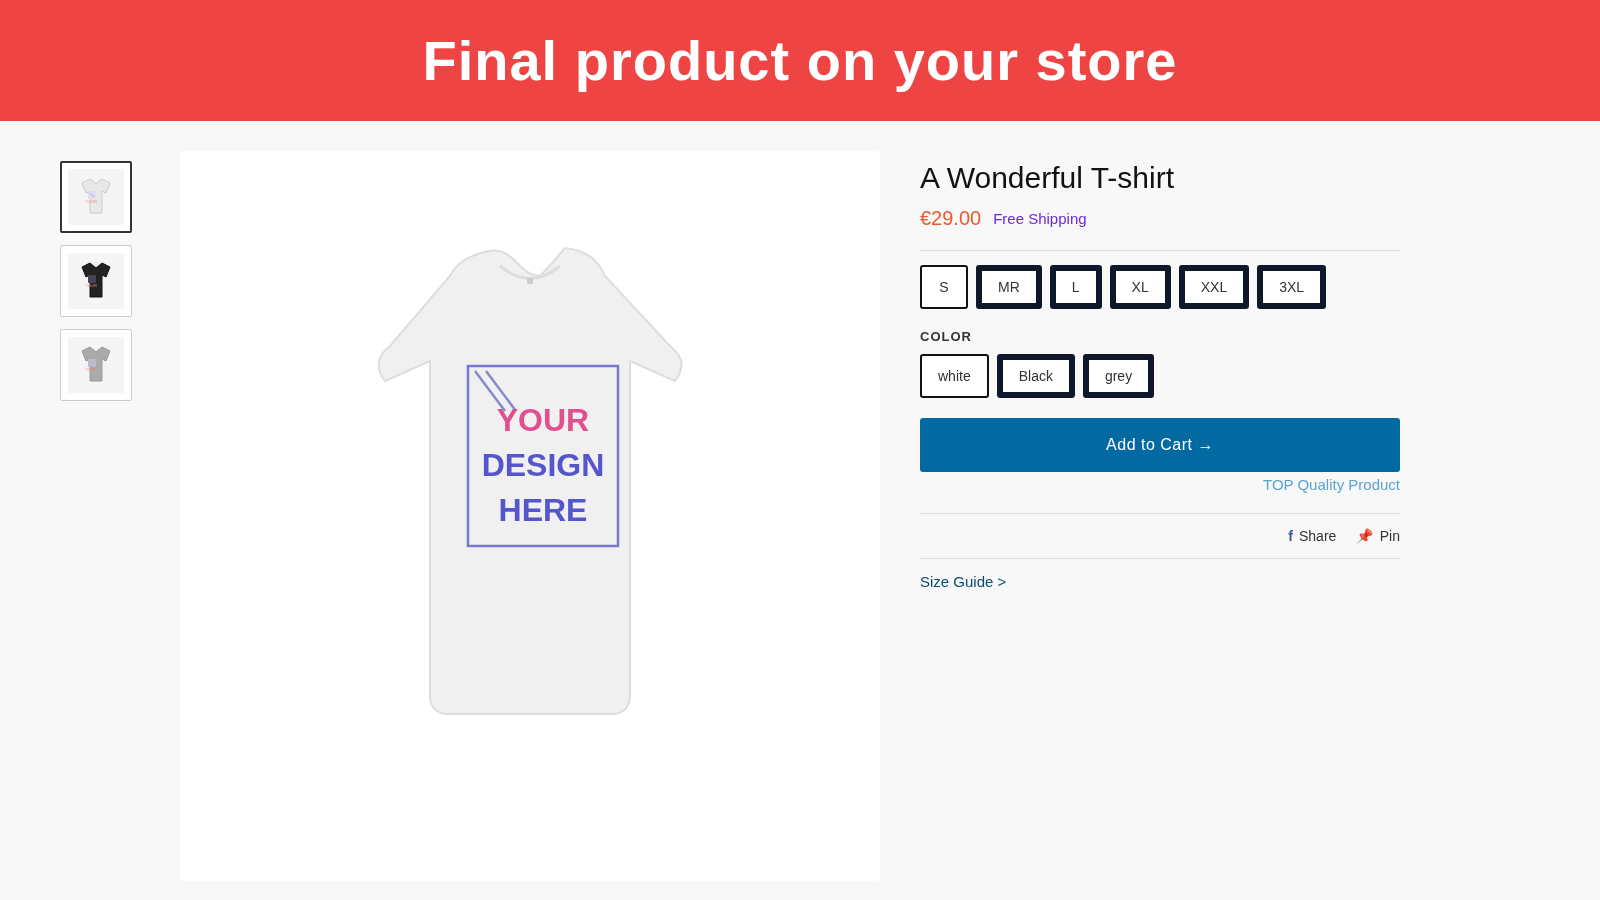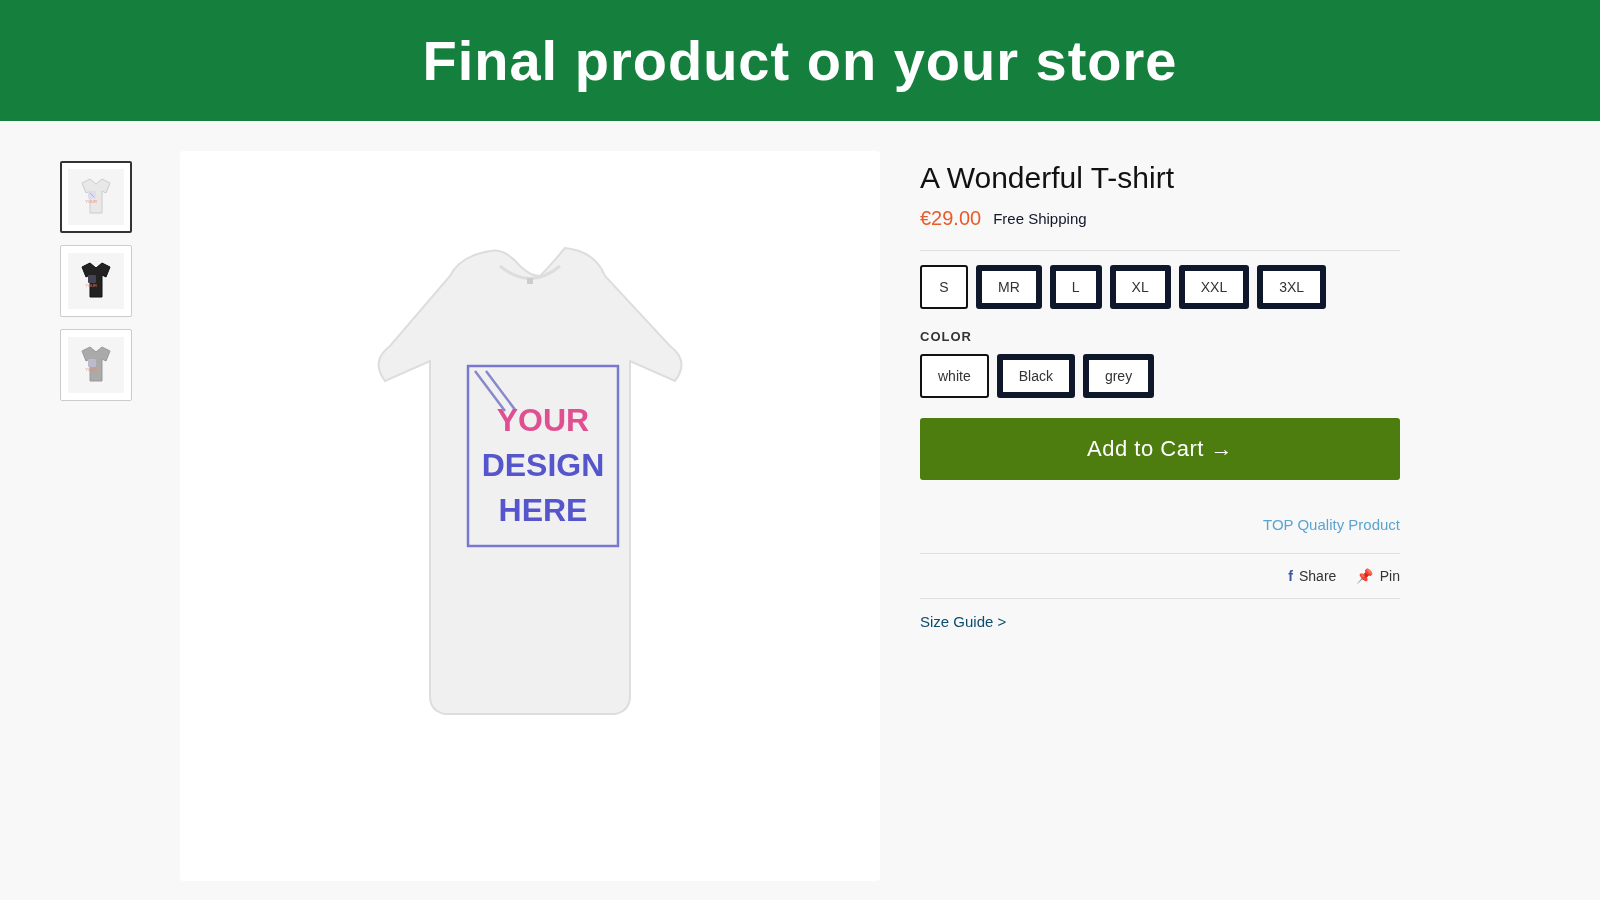--- a/index.html
+++ b/index.html
@@ -1,19 +1,19 @@
 <!DOCTYPE html>
 <html><head>
   <meta charset="utf-8">
   <style>
     * { box-sizing: border-box; margin: 0; padding: 0; }
     body { font-family: -apple-system, BlinkMacSystemFont, 'Segoe UI', Helvetica, Arial, sans-serif; background: #fff; }
 
     .header-banner {
-      background-color: #15803d;
+      background-color: #ef4444;
       text-align: center;
       padding: 28px 20px;
     }
     .header-banner h1 {
       color: white;
       font-size: 56px;
       font-weight: 700;
       letter-spacing: 1px;
     }
 
@@ -86,21 +86,21 @@
       gap: 12px;
       margin-bottom: 20px;
     }
     .price {
       font-size: 20px;
       color: #e85b2a;
       font-weight: 500;
     }
     .free-shipping {
       font-size: 15px;
-      color: #0f172a;
+      color: #6d28d9;
     }
 
     .divider {
       border: none;
       border-top: 1px solid #e0e0e0;
       margin: 14px 0;
     }
 
     .section-label {
       font-size: 13px;
@@ -130,28 +130,28 @@
       text-align: center;
     }
     .option-btn.active {
       border: 2px solid #111;
       font-weight: 500;
     }
 
     .add-to-cart-btn {
       width: 100%;
       padding: 18px;
-      background: #4d7c0f;
+      background: #0369a1;
       color: white;
       border: none;
       border-radius: 3px;
-      font-size: 22px;
+      font-size: 16px;
       font-weight: 500;
       cursor: pointer;
-      margin-bottom: 36px;
+      margin-bottom: 4px;
       letter-spacing: 0.5px;
     }
 
     .top-quality-link {
       display: block;
       text-align: right;
       color: #5ba4cf;
       font-size: 15px;
       text-decoration: none;
       margin-bottom: 20px;

